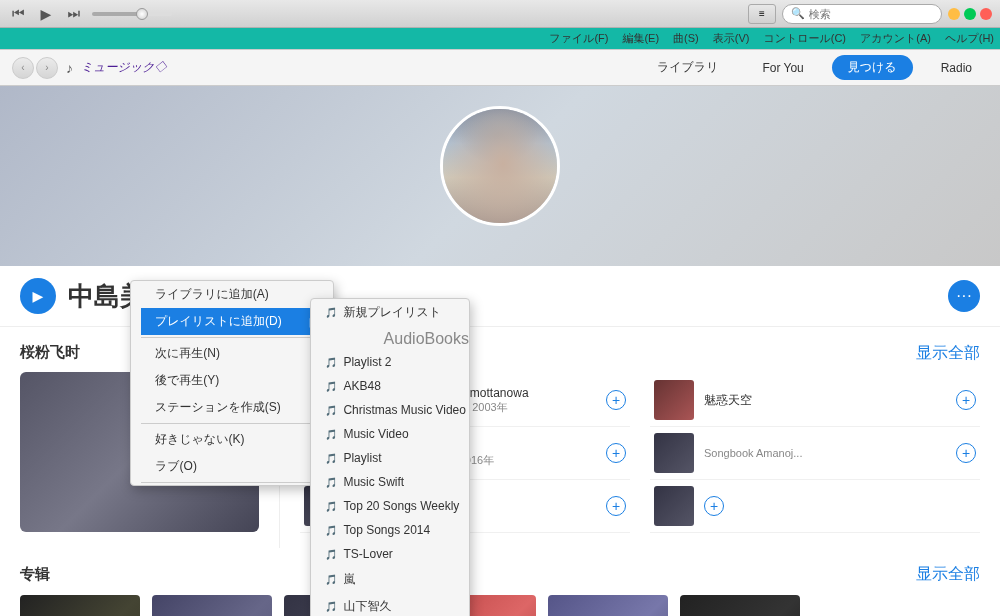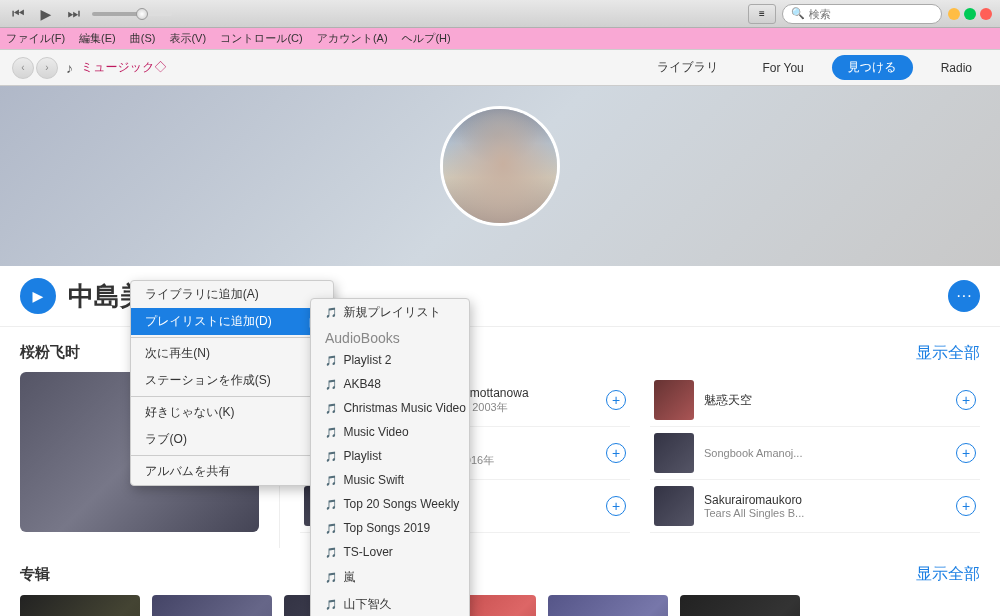--- a/index.html
+++ b/index.html
@@ -97,28 +97,29 @@
       display: flex;
       align-items: center;
       justify-content: center;
       font-size: 10px;
       cursor: pointer;
     }
 
     
     .menu-bar {
       height: 22px;
-      background: #f9a8d4;
+      background: #14b8a6;
       border-bottom: 1px solid #ccc;
       display: flex;
       align-items: center;
       padding: 0 6px;
       font-size: 11px;
       color: #333;
       gap: 14px;
+      justify-content: flex-end;
     }
     .menu-item {
       cursor: pointer;
       white-space: nowrap;
     }
 
     
     .nav-bar {
       height: 36px;
       background: #f5f5f5;
@@ -144,21 +145,22 @@
       font-size: 10px;
       cursor: pointer;
       color: #888;
     }
     .nav-music-icon {
       font-size: 14px;
       color: #555;
     }
     .nav-breadcrumb {
       font-size: 12px;
-      color: #be185d;
+      color: #4c1d95;
+      font-style: italic;
     }
     .nav-tabs {
       margin-left: auto;
       display: flex;
       gap: 12px;
     }
     .nav-tab {
       padding: 4px 16px;
       font-size: 12px;
       color: #333;
@@ -380,20 +382,21 @@
       position: absolute;
       top: 280px;
       left: 130px;
       width: 204px;
       background: #f5f5f5;
       border: 1px solid #ccc;
       border-radius: 4px;
       box-shadow: 2px 4px 12px rgba(0,0,0,0.25);
       font-size: 12px;
       pointer-events: all;
+      padding-left: 10px;
     }
     .ctx-item {
       padding: 5px 14px;
       cursor: pointer;
       color: #333;
       white-space: nowrap;
     }
     .ctx-item.highlighted {
       background: #1b7fe3;
       color: #fff;
@@ -427,22 +430,23 @@
       padding: 5px 14px;
       cursor: pointer;
       color: #333;
       white-space: nowrap;
       display: flex;
       align-items: center;
       gap: 6px;
     }
     .ctx-section-header {
       padding: 4px 0 2px 14px;
-      font-size: 14px;
+      font-size: 16px;
       color: #888;
+      text-align: right;
     }
   </style>
 </head>
 <body>
 
 <div class="title-bar">
   <div class="title-bar-left">
     <button class="transport-btn">⏮</button>
     <button class="transport-btn">▶</button>
     <button class="transport-btn">⏭</button>
@@ -564,24 +568,20 @@
             </div>
             <div class="song-row">
               <div class="song-thumb song-thumb-dark"></div>
               <div class="song-info">
                 <div class="song-subtitle">Songbook Amanoj...</div>
               </div>
               <button class="song-add-btn">+</button>
             </div>
             <div class="song-row">
               <div class="song-thumb song-thumb-dark"></div>
-              <div class="song-info">
-                <div class="song-title">Sakurairomaukoro</div>
-                <div class="song-subtitle">Tears All Singles B...</div>
-              </div>
               <button class="song-add-btn">+</button>
             </div>
           </div>
         </div>
       </div>
     </div>
   </div>
 
   <div class="section">
     <div class="section-header">
@@ -621,26 +621,26 @@
 <div class="context-overlay">
 
   <div class="context-menu-1">
     <div class="ctx-item">ライブラリに追加(A)</div>
     <div class="ctx-item highlighted ctx-item-with-arrow">
       <span>プレイリストに追加(D)</span>
       <span>▶</span>
     </div>
     <div class="ctx-separator"></div>
     <div class="ctx-item">次に再生(N)</div>
+    <div class="ctx-item">後で再生(Y)</div>
     <div class="ctx-item">ステーションを作成(S)</div>
     <div class="ctx-separator"></div>
     <div class="ctx-item">好きじゃない(K)</div>
     <div class="ctx-item">ラブ(O)</div>
     <div class="ctx-separator"></div>
-    <div class="ctx-item">アルバムを共有</div>
   </div>
 
   <div class="context-menu-2">
     <div class="ctx-item-sub">
       <span style="font-size:10px;">🎵</span>
       <span>新規プレイリスト</span>
     </div>
     <div class="ctx-section-header">AudioBooks</div>
     <div class="ctx-item-sub">
       <span style="font-size:10px;">🎵</span>
@@ -665,21 +665,21 @@
     <div class="ctx-item-sub">
       <span style="font-size:10px;">🎵</span>
       <span>Music Swift</span>
     </div>
     <div class="ctx-item-sub">
       <span style="font-size:10px;">🎵</span>
       <span>Top 20 Songs Weekly</span>
     </div>
     <div class="ctx-item-sub">
       <span style="font-size:10px;">🎵</span>
-      <span>Top Songs 2019</span>
+      <span>Top Songs 2014</span>
     </div>
     <div class="ctx-item-sub">
       <span style="font-size:10px;">🎵</span>
       <span>TS-Lover</span>
     </div>
     <div class="ctx-item-sub">
       <span style="font-size:10px;">🎵</span>
       <span>嵐</span>
     </div>
     <div class="ctx-item-sub">

